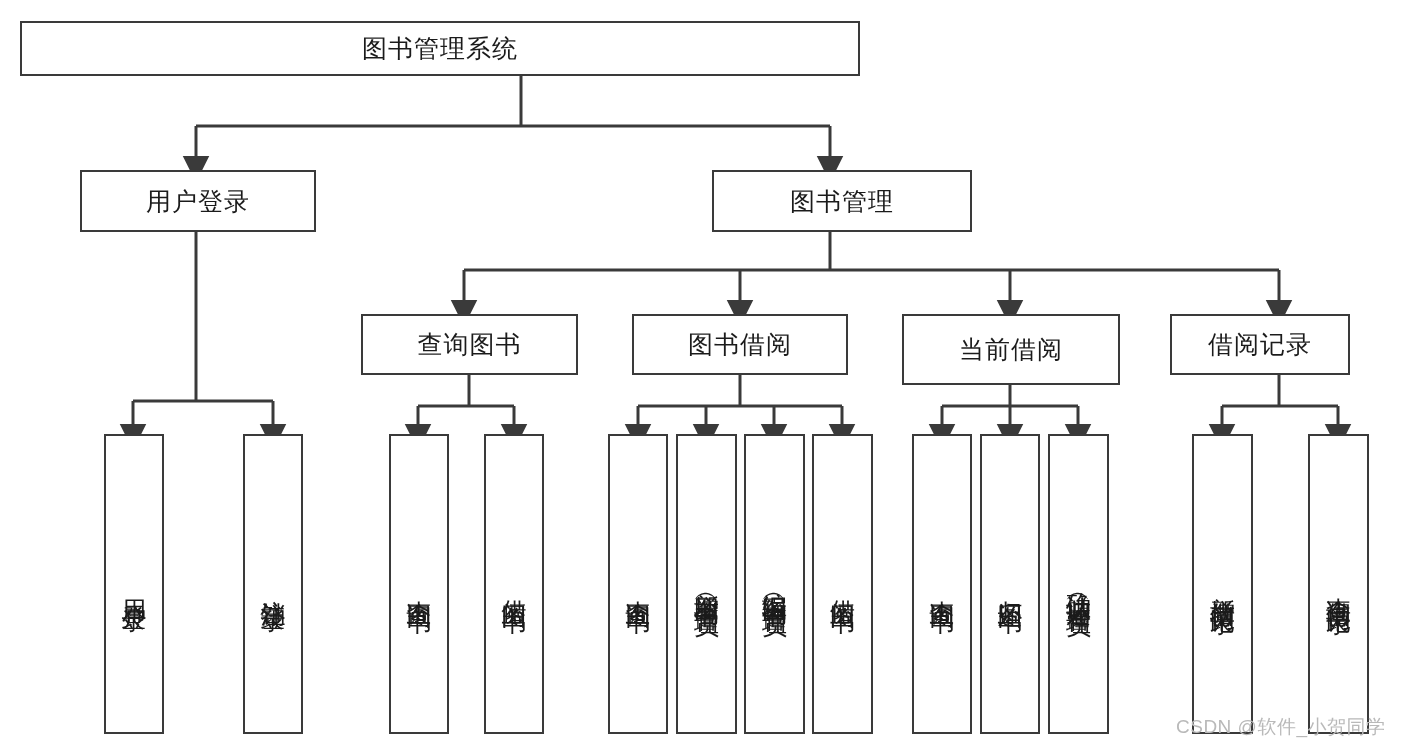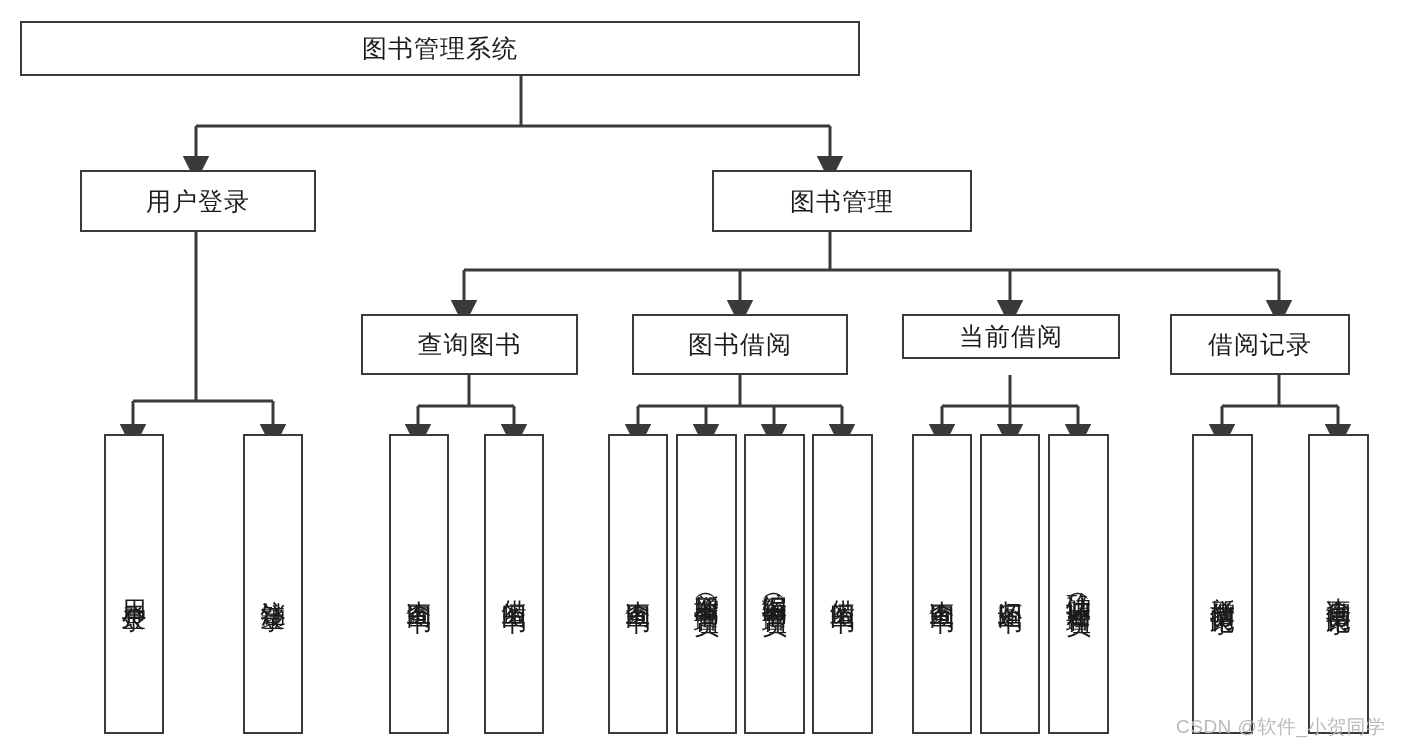--- a/index.html
+++ b/index.html
@@ -80,21 +80,21 @@
   <div class="node horiz" style="left:712px;top:170px;width:260px;height:62px;">
     <span class="node-label">图书管理</span>
   </div>
 
   <div class="node horiz" style="left:361px;top:314px;width:217px;height:61px;">
     <span class="node-label">查询图书</span>
   </div>
   <div class="node horiz" style="left:632px;top:314px;width:216px;height:61px;">
     <span class="node-label">图书借阅</span>
   </div>
-  <div class="node horiz" style="left:902px;top:314px;width:218px;height:45px;">
+  <div class="node horiz" style="left:902px;top:314px;width:218px;height:71px;">
     <span class="node-label">当前借阅</span>
   </div>
   <div class="node horiz" style="left:1170px;top:314px;width:180px;height:61px;">
     <span class="node-label">借阅记录</span>
   </div>
 
   <div class="node vert" style="left:104px;top:434px;width:60px;height:300px;">
     <span class="node-label">用户登录</span>
   </div>
   <div class="node vert" style="left:243px;top:434px;width:60px;height:300px;">

